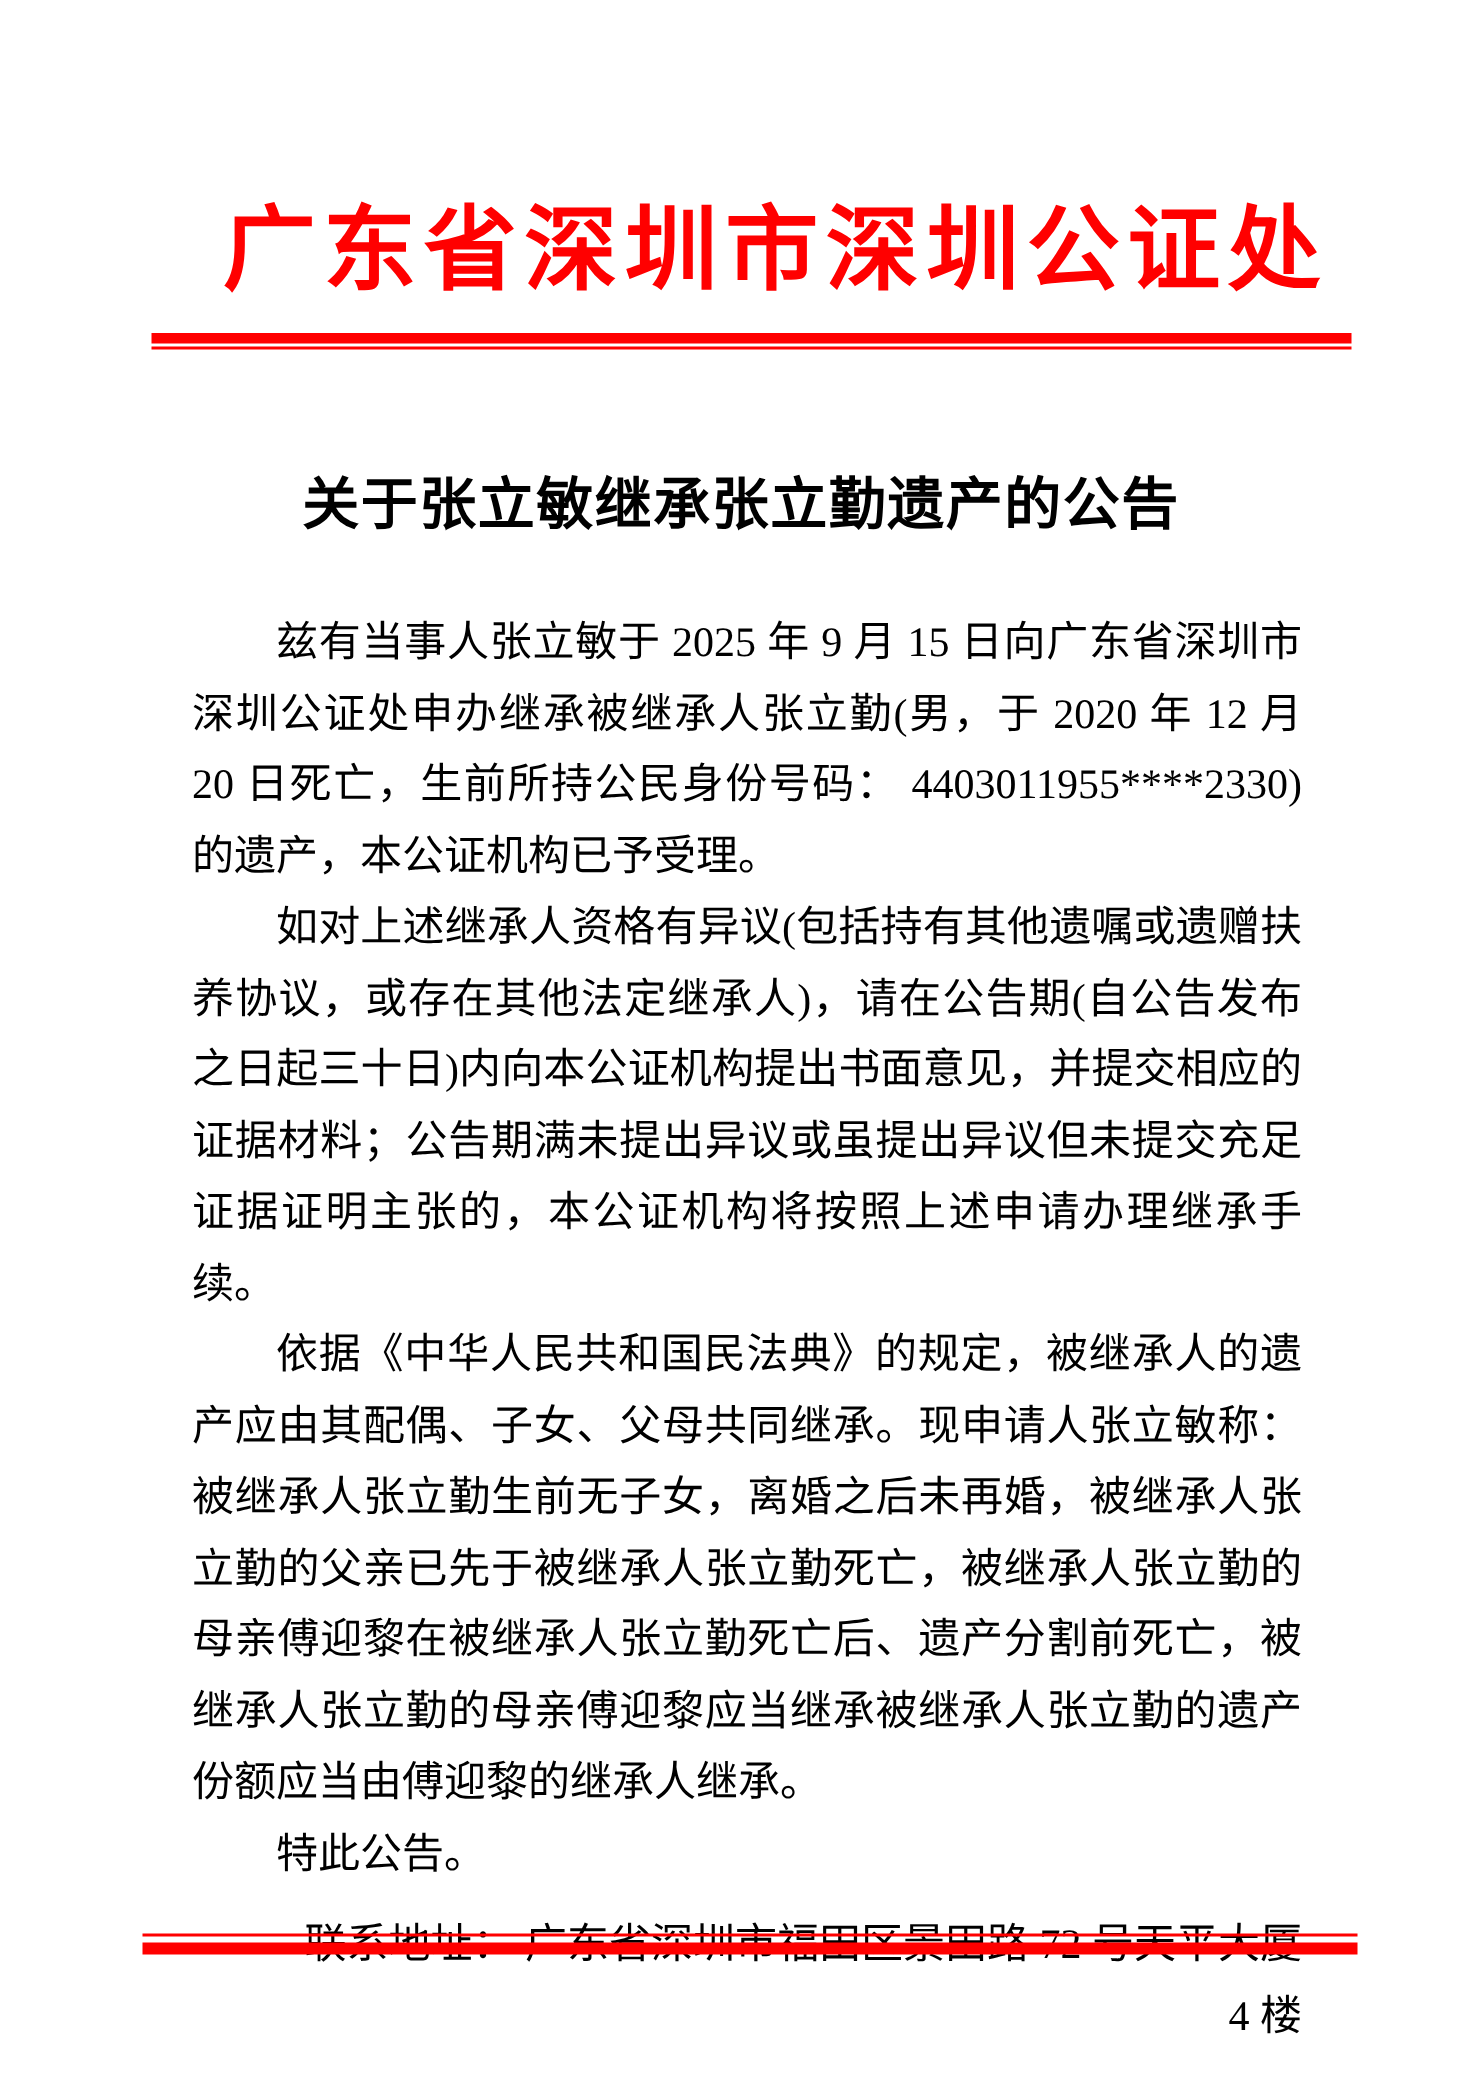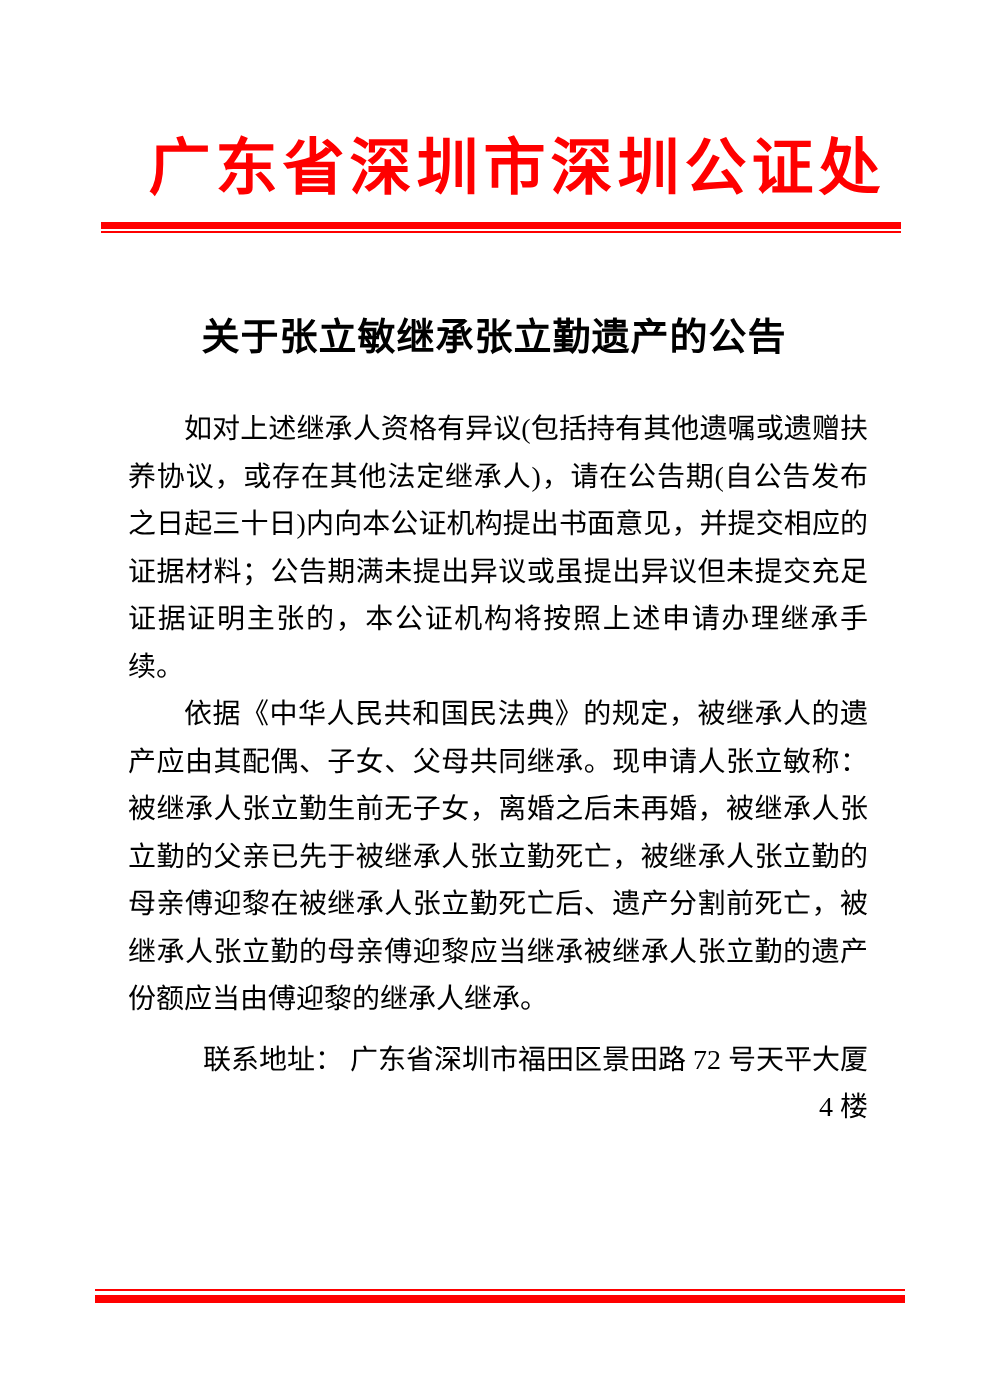--- a/index.html
+++ b/index.html
@@ -98,22 +98,24 @@
 
   <div class="rule-top">
     <div class="thick"></div>
     <div class="gap"></div>
     <div class="thin"></div>
   </div>
 
   <h2 class="doc-title">关于张立敏继承张立勤遗产的公告</h2>
 
   <div class="body-text">
+    <p>兹有当事人张立敏于 2025 年 9 月 15 日向广东省深圳市深圳公证处申办继承被继承人张立勤(男，于 2020 年 12 月 20 日死亡，生前所持公民身份号码： 4403011955****2330)的遗产，本公证机构已予受理。</p>
     <p>如对上述继承人资格有异议(包括持有其他遗嘱或遗赠扶养协议，或存在其他法定继承人)，请在公告期(自公告发布之日起三十日)内向本公证机构提出书面意见，并提交相应的证据材料；公告期满未提出异议或虽提出异议但未提交充足证据证明主张的，本公证机构将按照上述申请办理继承手续。</p>
     <p>依据《中华人民共和国民法典》的规定，被继承人的遗产应由其配偶、子女、父母共同继承。现申请人张立敏称：被继承人张立勤生前无子女，离婚之后未再婚，被继承人张立勤的父亲已先于被继承人张立勤死亡，被继承人张立勤的母亲傅迎黎在被继承人张立勤死亡后、遗产分割前死亡，被继承人张立勤的母亲傅迎黎应当继承被继承人张立勤的遗产份额应当由傅迎黎的继承人继承。</p>
+    <p>特此公告。</p>
     <p class="contact-line">联系地址： 广东省深圳市福田区景田路 72 号天平大厦 4 楼</p>
   </div>
 
   <div class="rule-bottom">
     <div class="thin"></div>
     <div class="gap"></div>
     <div class="thick"></div>
   </div>
 
 </div>

